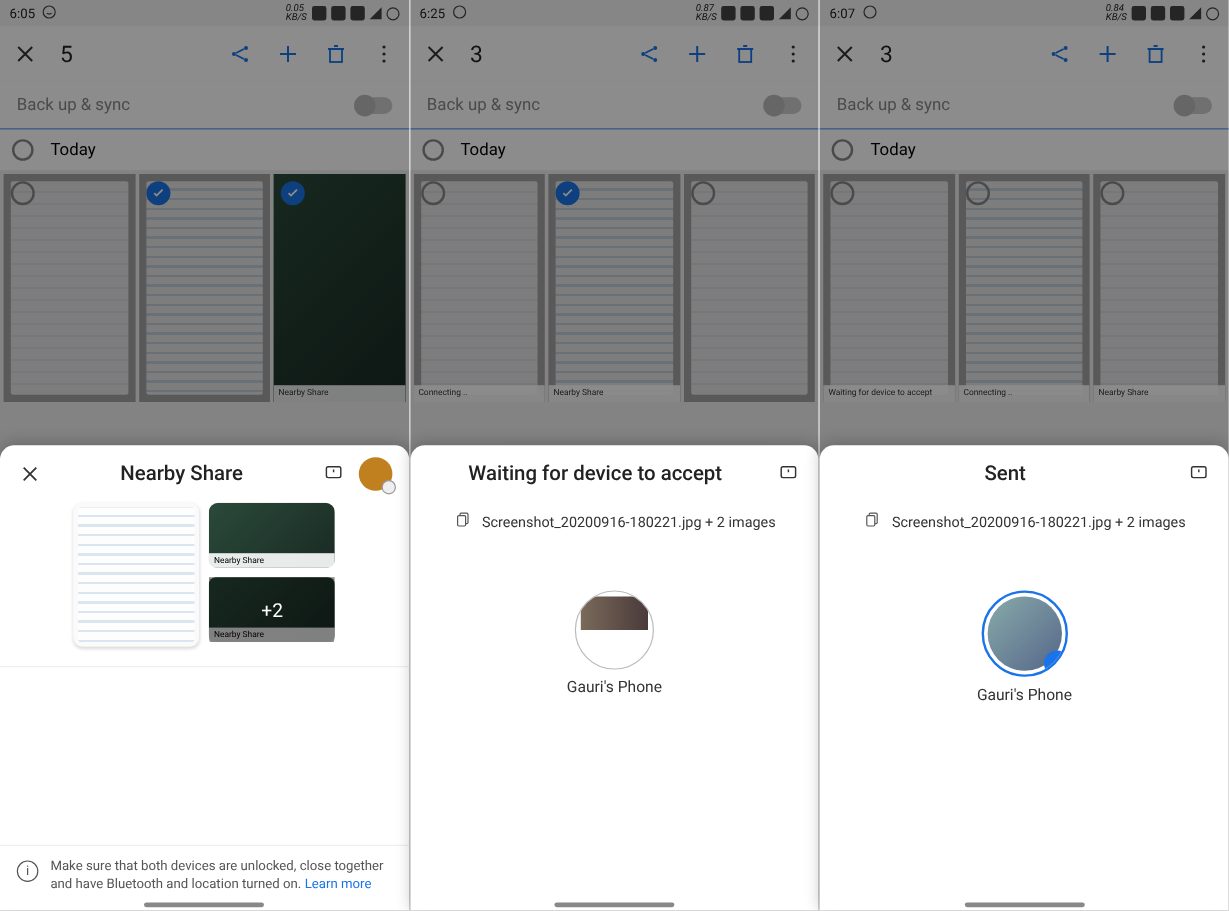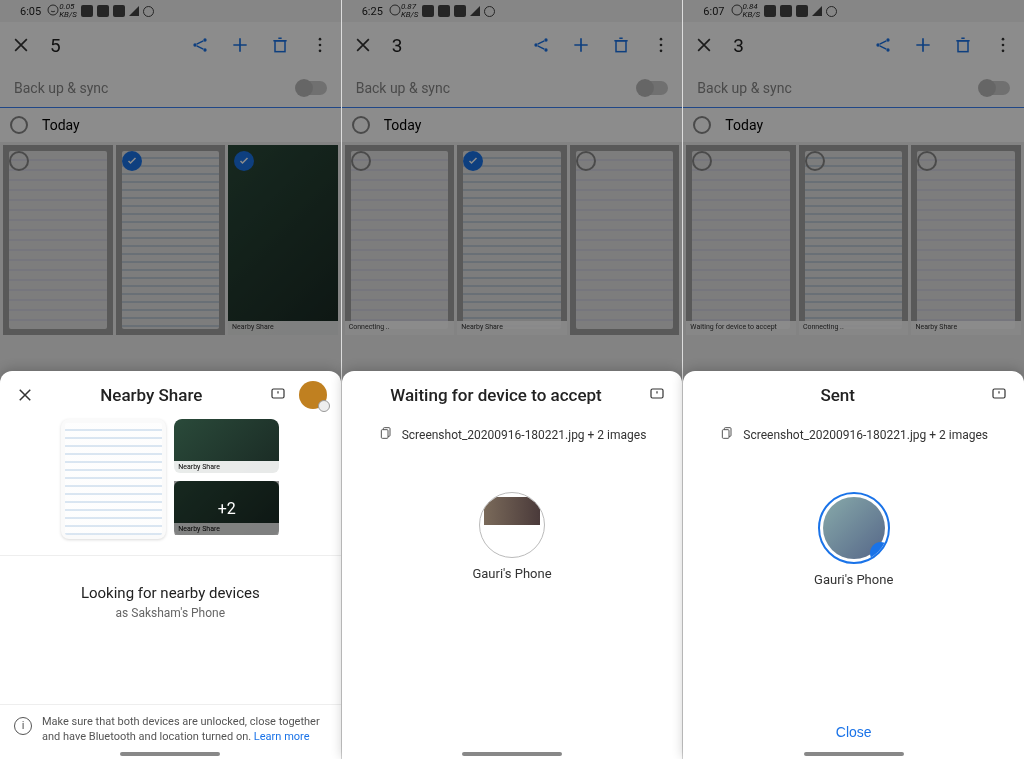--- a/index.html
+++ b/index.html
@@ -2,21 +2,21 @@
 <html><head>
 <meta charset="utf-8">
 <style>
   * { box-sizing: border-box; margin: 0; padding: 0; }
   html, body { width: 1024px; height: 759px; font-family: Roboto, Arial, sans-serif; overflow: hidden; background: #fff; }
   .row { display: flex; width: 1024px; height: 759px; }
   .phone { flex: 1; position: relative; border-right: 1px solid #ddd; display: flex; flex-direction: column; background: #f5f5f5; }
   .phone:last-child { border-right: none; }
 
   
-  .status { height: 22px; display: flex; align-items: center; padding: 0 20px; font-size: 11px; color: #222; }
+  .status { height: 22px; display: flex; align-items: center; justify-content: space-between; padding: 0 8px; font-size: 11px; color: #222; }
   .status .left { display: flex; gap: 6px; align-items: center; }
   .status .right { display: flex; gap: 4px; align-items: center; font-size: 10px; font-style: italic; }
   .st-icon { width: 12px; height: 12px; background: #444; border-radius: 2px; }
   .st-tri { width: 0; height: 0; border-left: 10px solid transparent; border-bottom: 10px solid #444; }
   .st-circ { width: 11px; height: 11px; border: 1.5px solid #444; border-radius: 50%; }
 
   
   .toolbar { height: 46px; display: flex; align-items: center; padding: 0 10px; gap: 18px; background: #fff; }
   .tb-spacer { flex: 1; }
   .tb-count { font-size: 19px; color: #222; }
@@ -212,24 +212,20 @@
         <div class="sthumb stack" style="background:transparent;box-shadow:none">
           <div class="mini">
               <div class="lbl">Nearby Share</div>
             </div>
           <div class="mini more" data-more="+2">
               <div class="lbl">Nearby Share</div>
             </div>
         </div>
       </div>
       <div style="border-top:1px solid #eee"></div>
-      <div class="looking">
-        <div class="t1">Looking for nearby devices</div>
-        <div class="t2">as Saksham's Phone</div>
-      </div>
       <div style="flex:1"></div>
       <div class="notice">
         <span class="info-ic">i</span>
         <div><span>Make sure that both devices are unlocked, close together and have Bluetooth and location turned on. </span><span class="link">Learn more</span></div>
       </div>
     </div>
     <div class="navpill"></div>
   </div>
 
   <div class="phone">
@@ -441,20 +437,17 @@
         <div class="dev-circ sent">
           <div class="dev-img"></div>
           <span class="tick">
               <svg width="12" height="12" viewBox="0 0 24 24">
                 <path d="M5 12l4 4 10-10" stroke="#fff" stroke-width="3" fill="none"></path>
               </svg>
             </span>
         </div>
         <div class="dev-name">Gauri's Phone</div>
       </div>
-      <div class="action">
-        <button>Close</button>
-      </div>
     </div>
     <div class="navpill"></div>
   </div>
 
 </div>
 
 </body></html>

